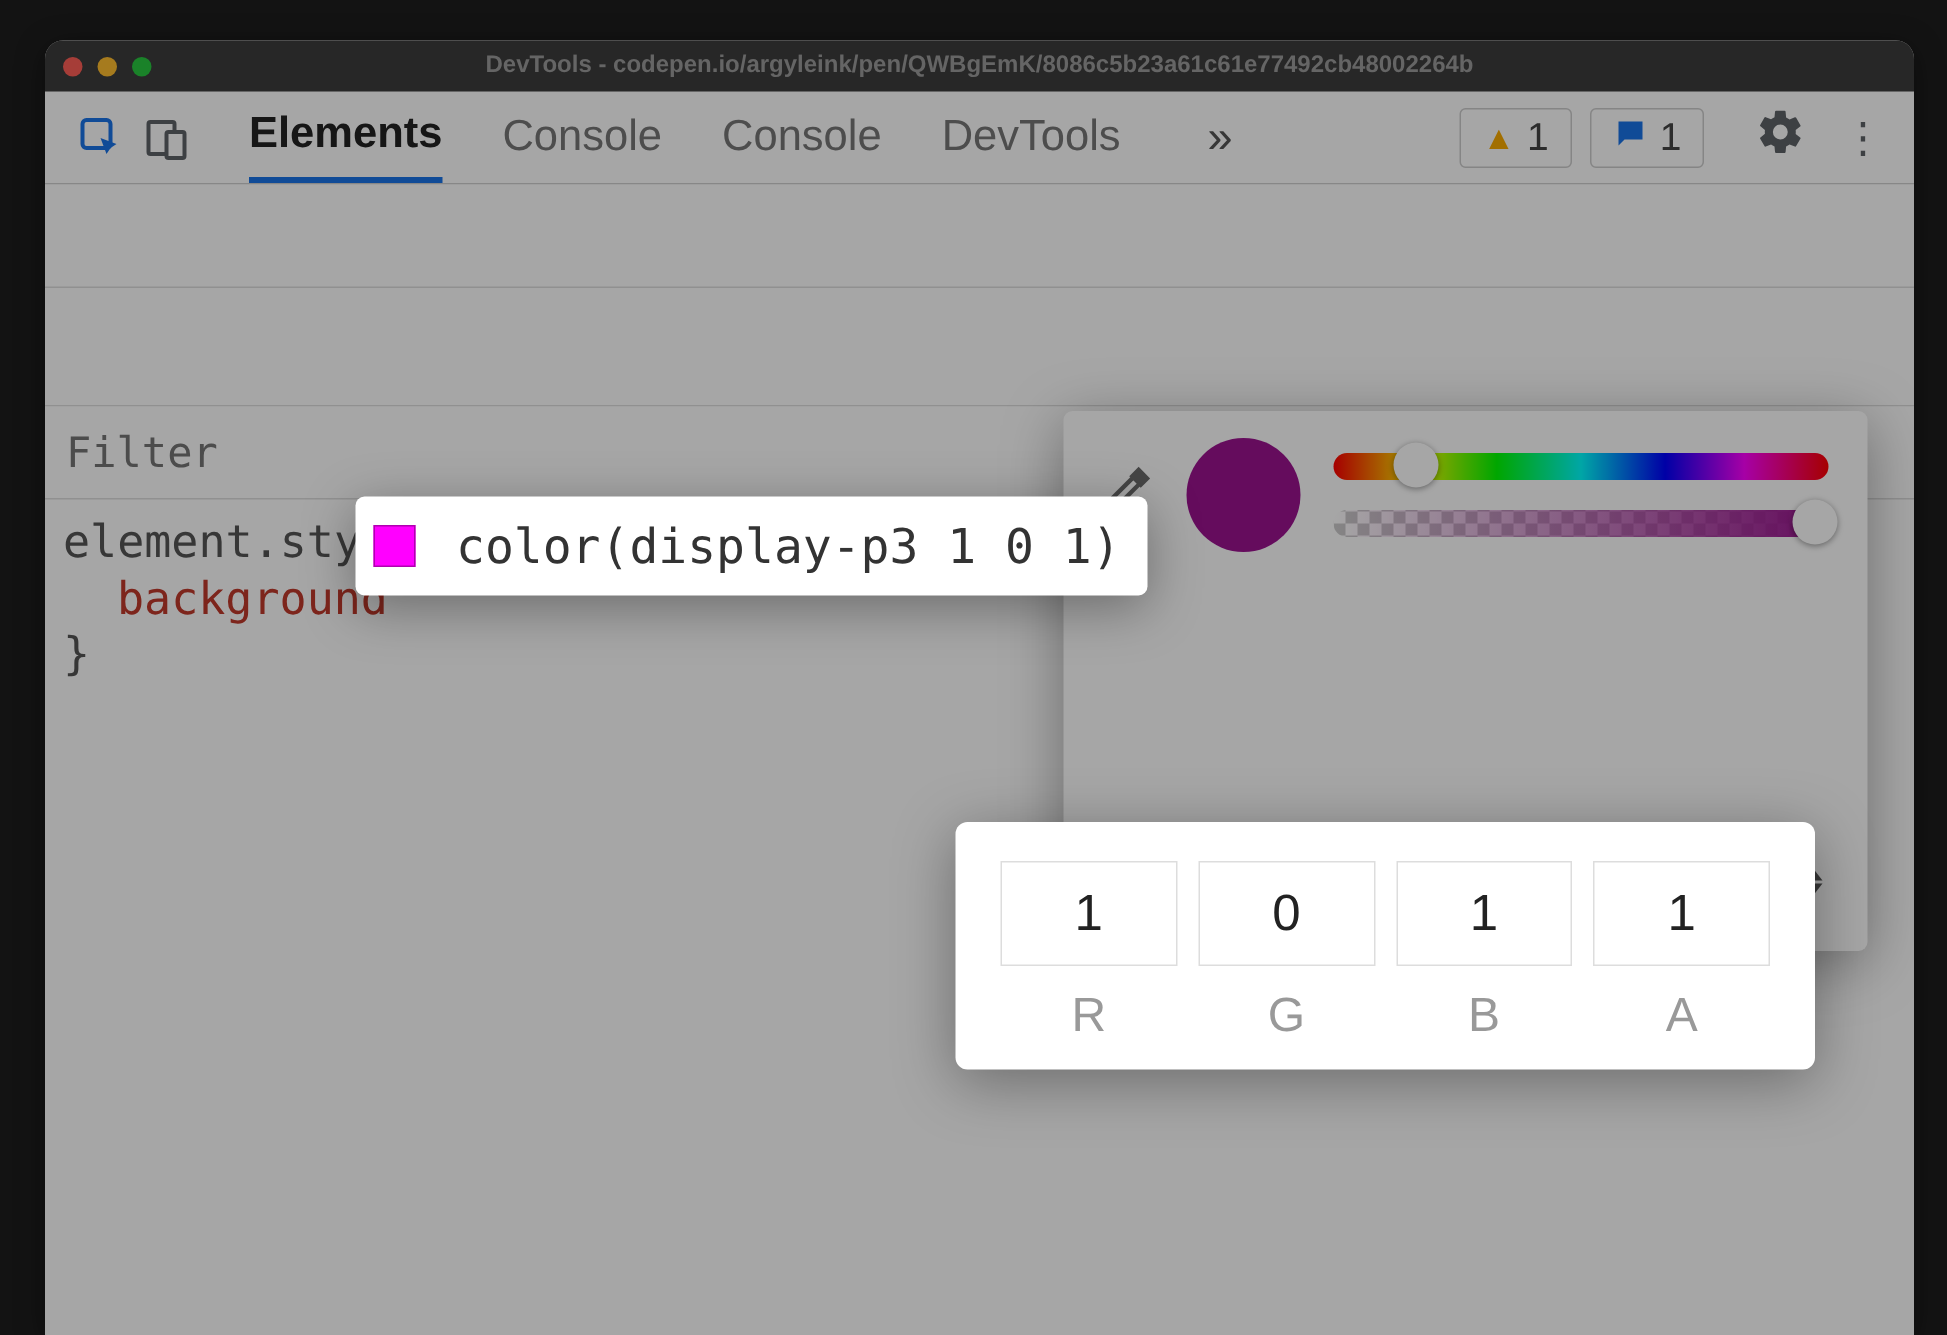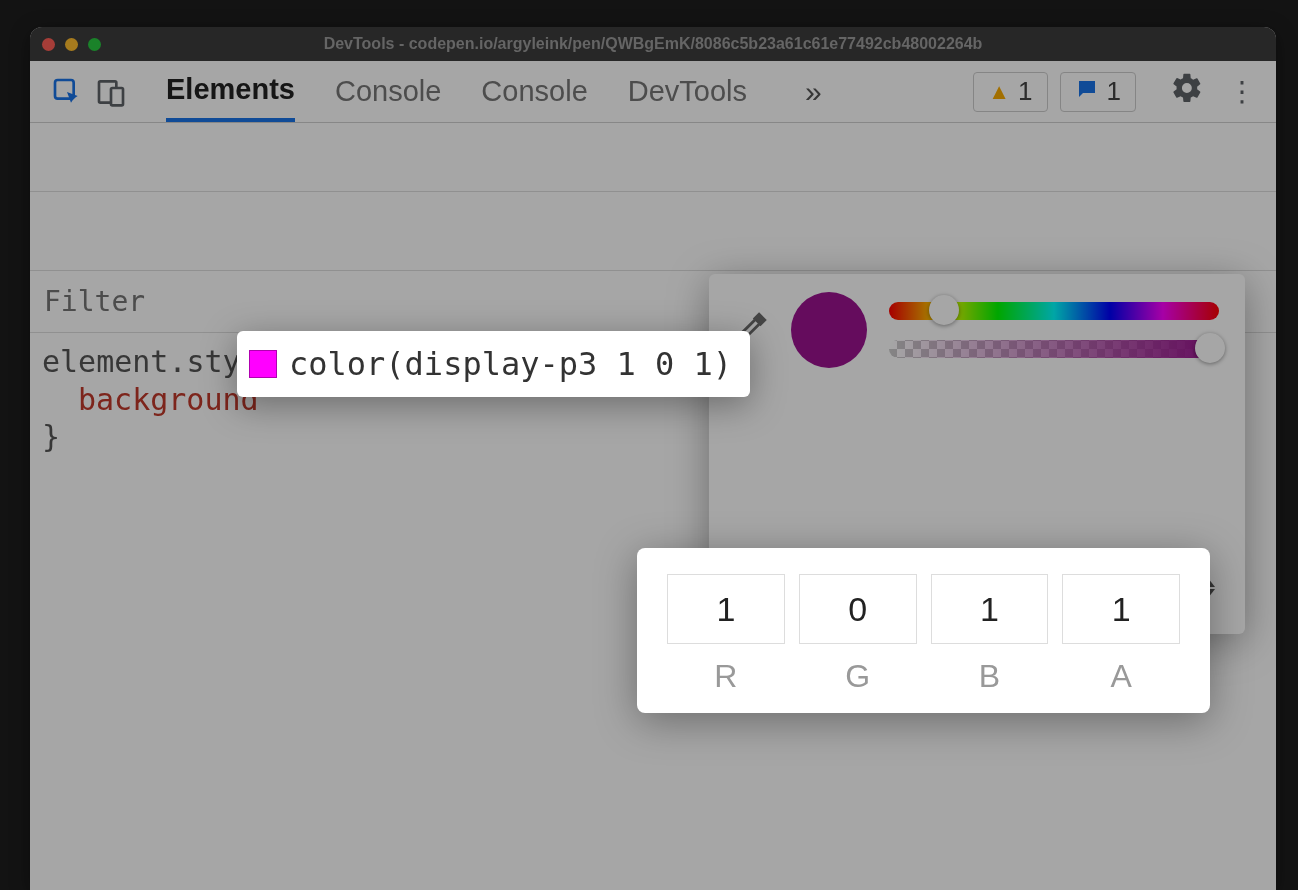--- a/index.html
+++ b/index.html
@@ -272,21 +272,21 @@
   .value-popover {
     position: absolute;
     top: 331px;
     left: 237px;
     background: #fff;
     border-radius: 6px;
     box-shadow: 0 8px 35px rgba(0,0,0,0.35);
     padding: 14px 18px 14px 12px;
     display: flex;
     align-items: center;
-    gap: 12px;
+    gap: 27px;
     z-index: 100;
     font-family: Menlo, Consolas, monospace;
     font-size: 32px;
     color: #333;
   }
   .value-popover .sw {
     width: 28px; height: 28px;
     background: #ff00ff;
     border: 1px solid #b000b0;
   }

